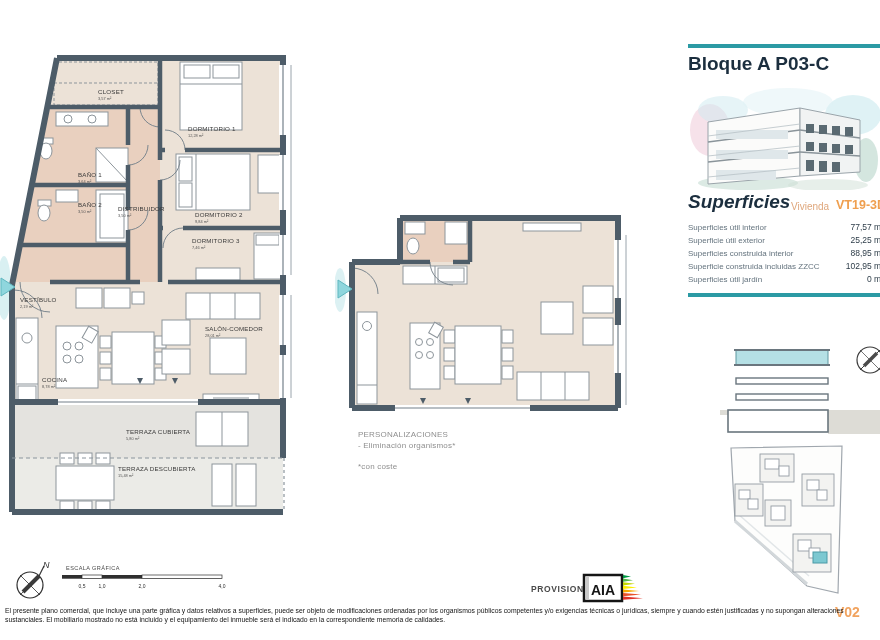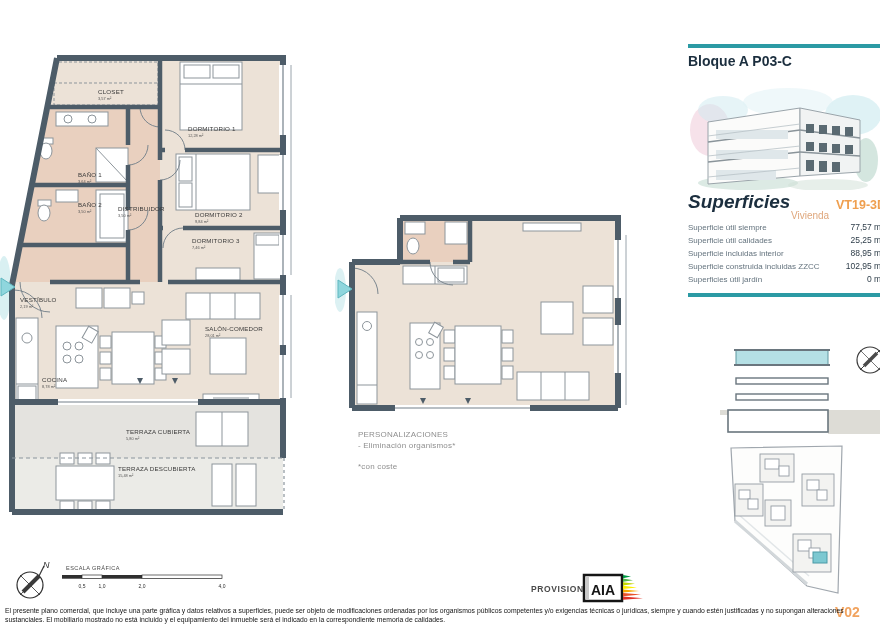--- a/index.html
+++ b/index.html
@@ -2,24 +2,24 @@
 <html><head>
 <meta charset="utf-8">
 <style>
   html,body{margin:0;padding:0;}
   body{width:880px;height:640px;position:relative;background:#ffffff;overflow:hidden;
        font-family:"Liberation Sans",sans-serif;color:#1b2e3e;}
   .abs{position:absolute;}
   svg text{font-family:"Liberation Sans",sans-serif;}
   .room-name{font-size:6.2px;fill:#3a3a3a;letter-spacing:.2px;}
   .room-area{font-size:3.9px;fill:#555;}
-  .block-title{left:688px;top:53px;font-size:14px;font-weight:bold;color:#1b2e3e;text-align:center;}
+  .block-title{left:688px;top:53px;font-size:19px;font-weight:bold;color:#1b2e3e;text-align:center;}
   .teal-rule{left:688px;width:200px;height:3.5px;background:#2b9aa4;}
   .sup-title{left:688px;top:191px;font-size:19px;font-weight:bold;color:#1b2e3e;font-style:italic;}
-  .viv-label{left:791px;top:210px;font-size:10px;color:#dfa77c;}
+  .viv-label{left:791px;top:201px;font-size:10px;color:#dfa77c;}
   .unit-code{left:836px;top:198px;font-size:12.5px;font-weight:bold;color:#ef9f4f;white-space:nowrap;}
   .sup-table{left:688px;top:222px;width:196px;}
   .sup-row{display:flex;justify-content:space-between;align-items:baseline;height:13px;}
   .sup-row .lbl{font-size:8px;color:#64737e;white-space:nowrap;}
   .sup-row .val{font-size:8.5px;color:#2e3d49;white-space:nowrap;}
   .pers{left:358px;font-size:8px;color:#8f8f8f;letter-spacing:.2px;}
   .provisional{left:531px;top:584px;font-size:8.5px;font-weight:bold;color:#4a4a4a;letter-spacing:.6px;}
   .v02{left:835px;top:604px;font-size:14px;font-weight:bold;color:#f1a35f;}
   .disclaimer{left:5px;top:606px;width:868px;font-size:6.8px;line-height:1.38;color:#141414;}
 </style>
@@ -317,29 +317,29 @@
       <line x1="20" y1="97" x2="112" y2="88"></line>
   </g>
 </svg>
 
 <div class="abs sup-title">Superficies</div>
 <div class="abs viv-label">Vivienda</div>
 <div class="abs unit-code">VT19-3D</div>
 
 <div class="abs sup-table">
   <div class="sup-row">
-    <span class="lbl">Superficie útil siempre</span>
+    <span class="lbl">Superficies útil interior</span>
     <span class="val">77,57 m²</span>
   </div>
   <div class="sup-row">
-    <span class="lbl">Superficie útil calidades</span>
+    <span class="lbl">Superficie útil exterior</span>
     <span class="val">25,25 m²</span>
   </div>
   <div class="sup-row">
-    <span class="lbl">Superficie incluidas interior</span>
+    <span class="lbl">Superficies construida interior</span>
     <span class="val">88,95 m²</span>
   </div>
   <div class="sup-row">
     <span class="lbl">Superficie construida incluidas ZZCC</span>
     <span class="val">102,95 m²</span>
   </div>
   <div class="sup-row">
     <span class="lbl">Superficies útil jardín</span>
     <span class="val">0 m²</span>
   </div>

